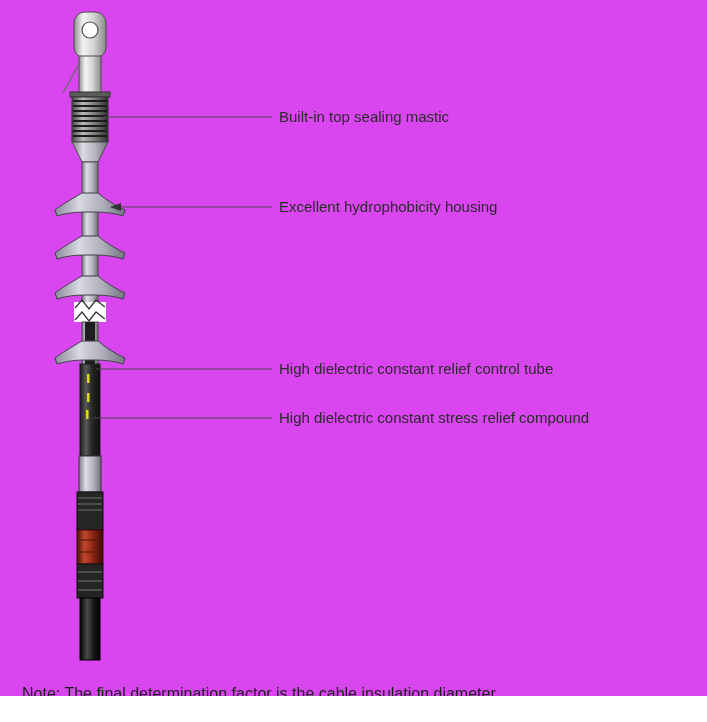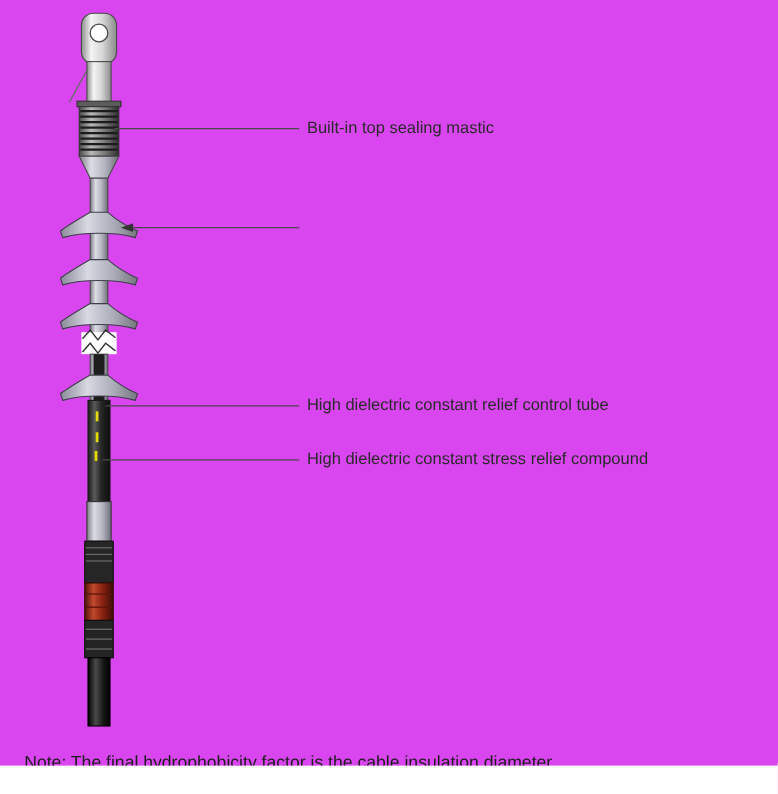--- a/index.html
+++ b/index.html
@@ -179,20 +179,21 @@
       <line x1="104" y1="117" x2="272" y2="117"></line>
       <line x1="120" y1="207" x2="272" y2="207"></line>
       <line x1="96" y1="369" x2="272" y2="369"></line>
       <line x1="93" y1="418" x2="272" y2="418"></line>
     </g>
     <polygon points="110,207 121,203 121,211" fill="#333333"></polygon>
   </svg>
 
   <div class="callout-label label-1">Built-in top sealing mastic</div>
 
+  <div class="callout-label label-2">Excellent hydrophobicity housing</div>
 
   <div class="callout-label label-3">High dielectric constant relief control tube</div>
 
   <div class="callout-label label-4">High dielectric constant stress relief compound</div>
 
-  <div class="note-text">Note: The final hydrophobicity factor is the cable insulation diameter.</div>
+  <div class="note-text">Note: The final determination factor is the cable insulation diameter.</div>
 
 </div>
 
 </body></html>

